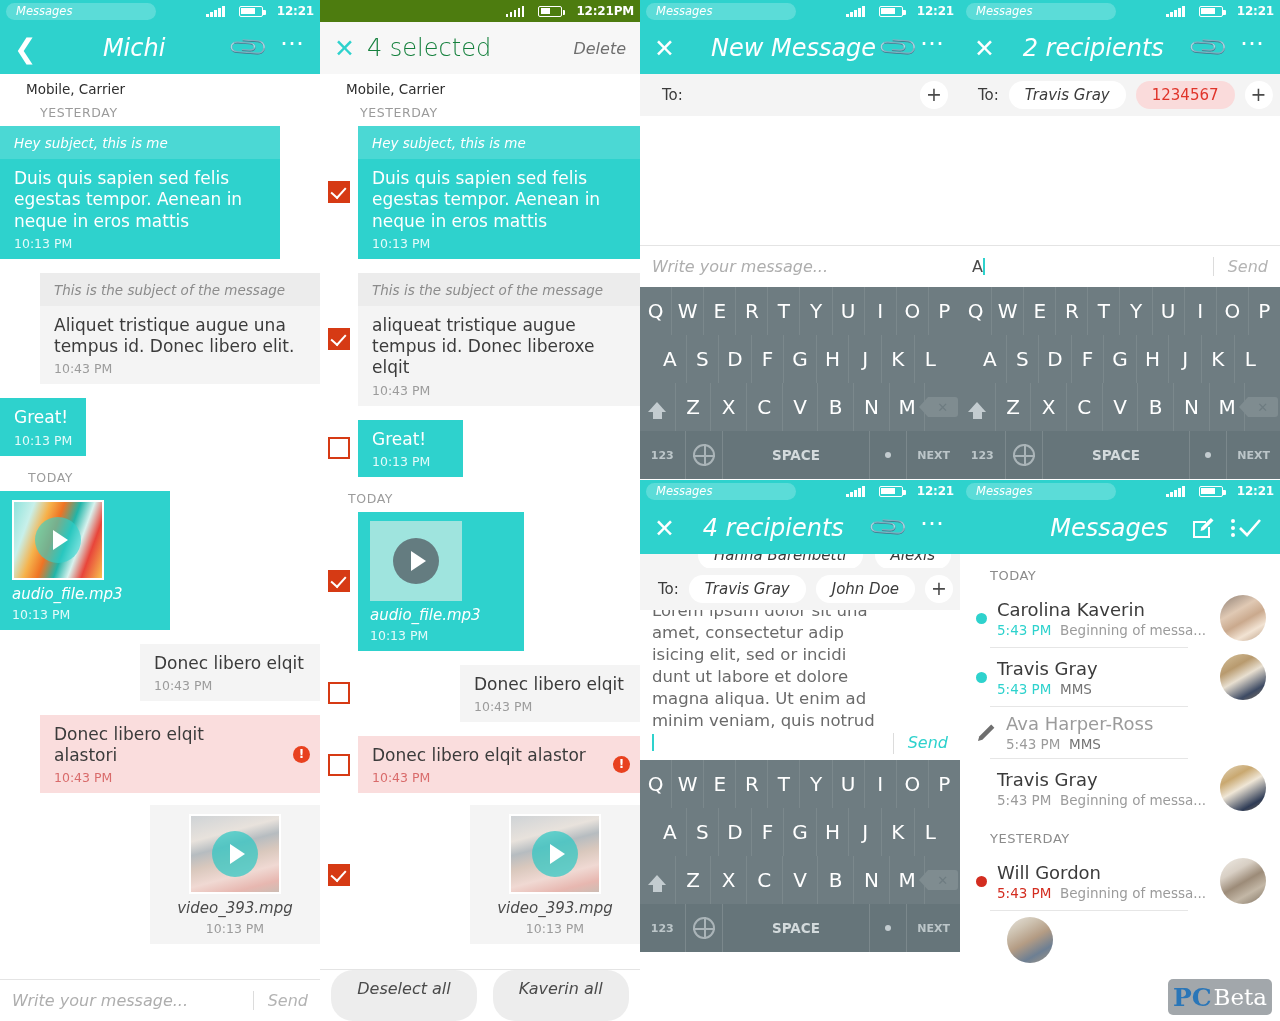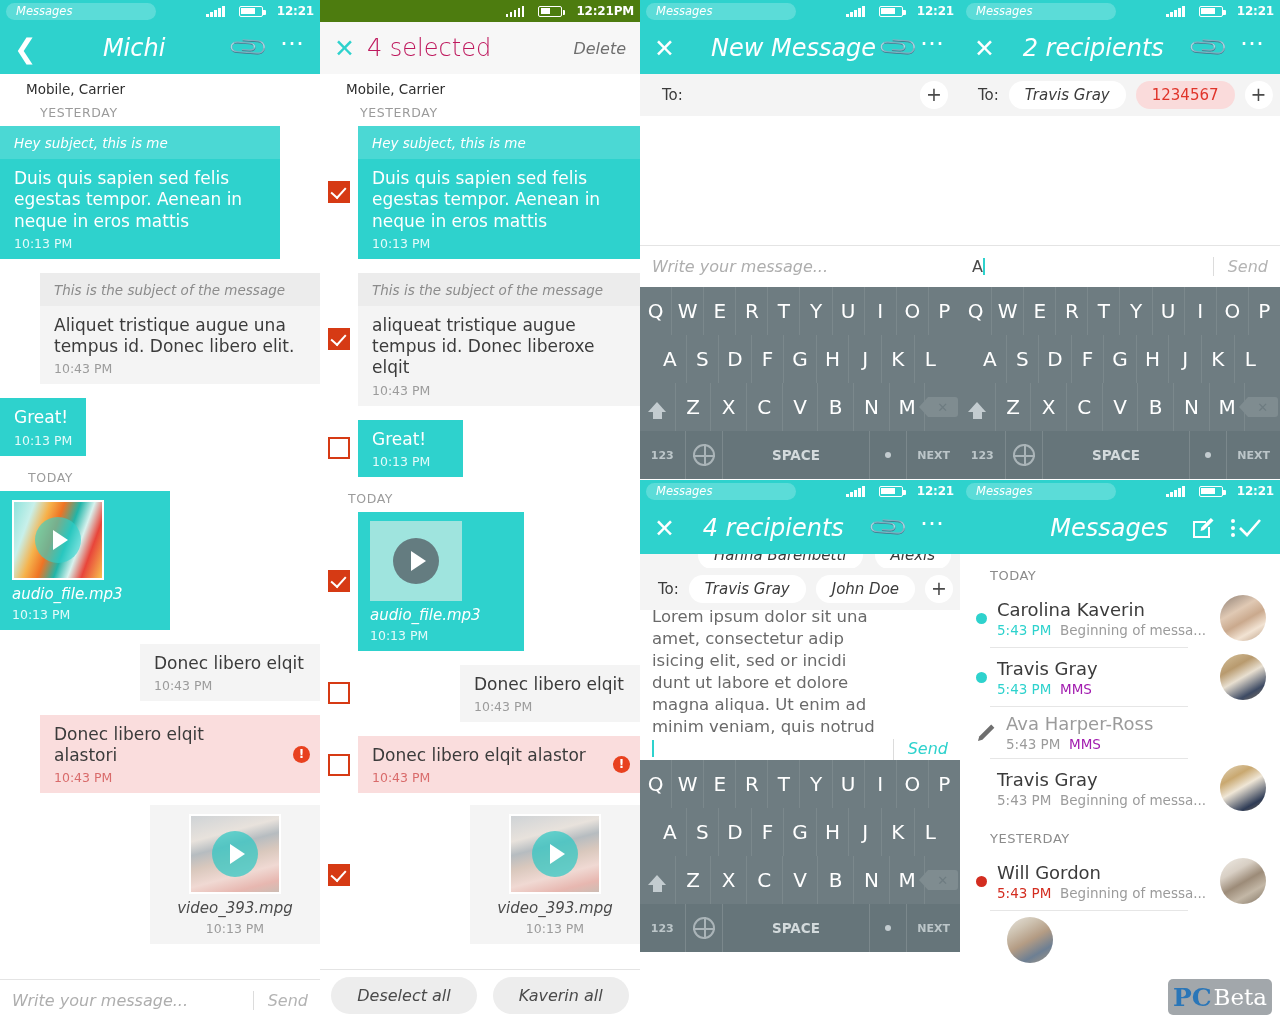--- a/index.html
+++ b/index.html
@@ -40,21 +40,21 @@
   
   .appbar {
     height: 52px; background: #2ed2cd; display: flex; align-items: center;
     padding: 0 14px; color: #fff; position: relative;
   }
   .appbar .title {
     font-size: 24px; font-style: italic; font-weight: 300;
     color: #ffffff; white-space: nowrap;
   }
   .appbar.light { background: #f7f7f7; }
-  .appbar.light .title { color: #be185d; font-style: normal; }
+  .appbar.light .title { color: #15803d; font-style: normal; }
   .ic { cursor: default; display: inline-flex; align-items: center; justify-content: center; }
   .delete-label { color: #6f6f6f; font-size: 16px; font-style: italic; margin-left: auto; }
 
   
   .conv { position: relative; background: #fff; }
   .carrier { font-size: 13.5px; color: #2e2e2e; padding: 7px 0 3px 26px; }
   .daysep { font-size: 12.5px; color: #9b9b9b; letter-spacing: 0.6px; padding: 5px 0 6px 40px; }
 
   .row { display: flex; align-items: center; width: 100%; }
   .row.out { justify-content: flex-start; }
@@ -119,21 +119,21 @@
   .compose .val { font-size: 16px; color: #4a4a4a; }
   .compose .sendbtn {
     font-size: 16px; font-style: italic; color: #b4b4b4;
     border-left: 1px solid #dcdcdc; padding-left: 14px; margin-left: 10px;
   }
   .compose .sendbtn.active { color: #2ed2cd; }
   .caret { display:inline-block; width:2px; height:17px; background:#2ed2cd; vertical-align:-3px; }
 
   
   .selbar {
-    display: flex; align-items: center; justify-content: center; gap: 16px;
+    display: flex; justify-content: center; gap: 16px;
     border-top: 1px solid #e4e4e4; height: 52px; background: #fff;
   }
   .pill {
     background: #ededed; border-radius: 22px; padding: 9px 26px;
     font-size: 16px; font-style: italic; color: #4a4a4a;
   }
 
   
   .torow {
     background: #f4f4f4; height: 42px; display: flex; align-items: center;
@@ -182,21 +182,21 @@
   .mlist { background: #fff; }
   .mlist .daysep2 { font-size: 13px; color: #8b8b8b; letter-spacing: 0.5px; padding: 14px 0 6px 30px; }
   .mitem { display: flex; align-items: center; padding: 6px 14px 6px 16px; position: relative; }
   .mdot { width: 11px; height: 11px; border-radius: 50%; flex: 0 0 auto; margin-right: 10px; }
   .mtext { flex: 1; min-width: 0; }
   .mname { font-size: 18px; color: #3b3b3b; }
   .mname.draft { color: #9b9b9b; }
   .msub { font-size: 13.5px; color: #9b9b9b; margin-top: 2px; }
   .msub .t { color: #2ed2cd; }
   .msub .t.red { color: #d32d20; }
-  .msub .mms { color: #a21caf; }
+  .msub .mms { color: #737373; }
   .avatar { width: 46px; height: 46px; border-radius: 50%; flex: 0 0 auto;
             margin-left: 10px; overflow: hidden; position: relative; }
   .mdiv { height: 1px; background: #e6e6e6; margin-left: 30px; margin-right: 92px; }
   .pencil { width: 20px; height: 20px; flex: 0 0 auto; margin-right: 10px; position: relative; }
 
   
   .watermark {
     position: absolute; right: 8px; bottom: 6px; width: 104px; height: 36px;
     background: #9ea3a7; border-radius: 5px; display: flex; align-items: center;
     justify-content: center; gap: 2px; opacity: 0.95;
@@ -645,21 +645,21 @@
     </div>
   </div>
 
   <div class="torow" style="padding-left:18px;height:42px">
     <span class="tolabel">To:</span>
     <span class="chip">Travis Gray</span>
     <span class="chip">John Doe</span>
     <span class="plusbtn">+</span>
   </div>
 
-  <div class="compose" style="height:150px;align-items:flex-end;border-top:none">
+  <div class="compose" style="height:150px;align-items:flex-end;padding-bottom:6px;border-top:none">
     <span style="flex:1;font-size:16.5px;line-height:1.33;color:#6a6a6a;padding-right:6px"><span>Lorem ipsum dolor sit una amet, consectetur adip isicing elit, sed or incidi dunt ut labore et dolore magna aliqua. Ut enim ad minim veniam, quis notrud</span><span class="caret"></span></span>
     <span class="sendbtn active" style="padding-bottom:2px">Send</span>
   </div>
 
   <div class="kb">
     <div class="kbrow">
       <span class="key">Q</span>
       <span class="key">W</span>
       <span class="key">E</span>
       <span class="key">R</span>

